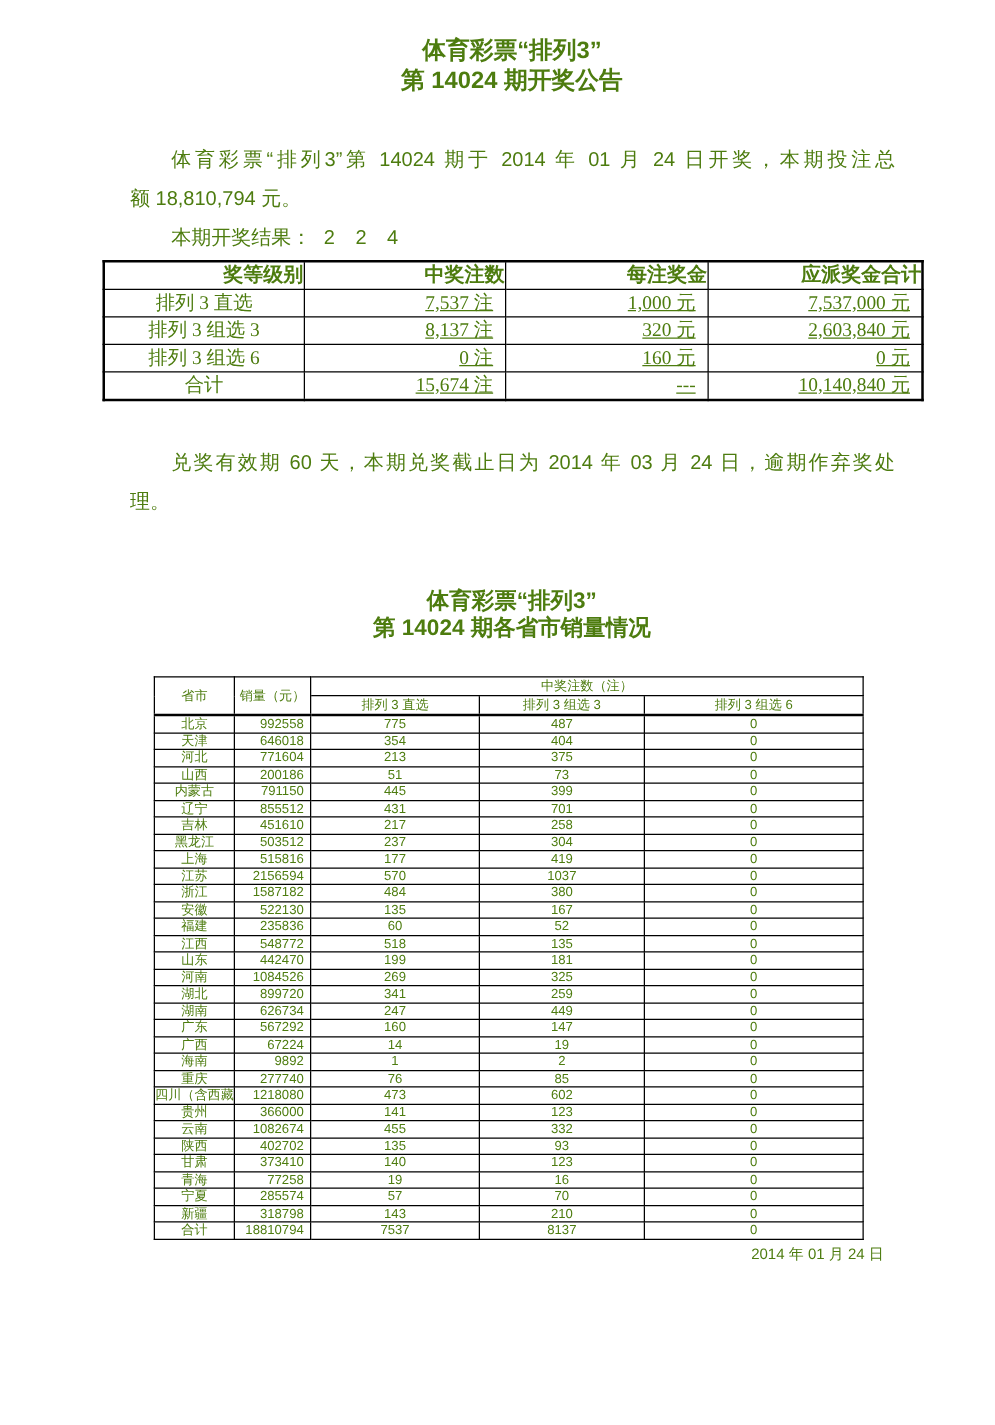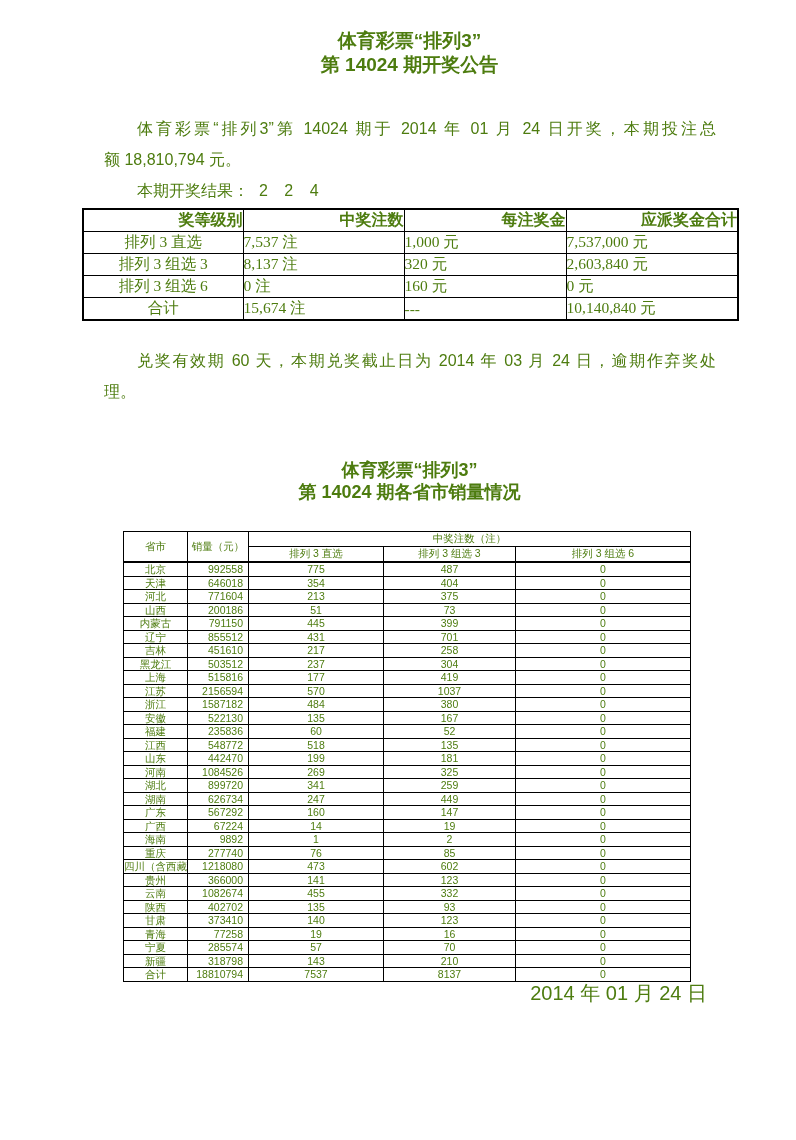--- a/index.html
+++ b/index.html
@@ -73,22 +73,22 @@
     font-weight: bold;
     font-size: 16px;
     text-align: right;
     font-family: "Liberation Sans", sans-serif;
   }
   .t1 td {
     font-family: "Liberation Serif", serif;
     font-size: 15.5px;
   }
   .t1 td.p0 { text-align: center; }
-  .t1 td.p1, .t1 td.p2, .t1 td.p3 { padding-right: 9px; }
-  .p2 { margin-top: 24px; }
+  .t1 td.p1, .t1 td.p2, .t1 td.p3 { text-align: right; padding-right: 9px; text-decoration: underline; }
+  .p2 { margin-top: 34px; }
   .s2-title {
     margin-top: 52px;
     text-align: center;
     font-weight: bold;
     font-size: 18px;
     line-height: 22px;
   }
   table.t2 {
     border-collapse: collapse;
     table-layout: fixed;
@@ -110,21 +110,21 @@
   .t2 thead tr.sub th { height: 15px; }
   .t2 thead tr.sub th, .t2 thead th[rowspan] { border-bottom: 2px solid #000; }
   .t2 td { height: 12.5px; line-height: 12.5px; }
   .t2 td.s0 { text-align: center; }
   .t2 td.s1 { text-align: right; padding-right: 5px; }
   .t2 td.s2, .t2 td.s3, .t2 td.s4 { text-align: center; }
   .date-line {
     margin-left: 41px;
     width: 584px;
     text-align: right;
-    font-size: 20px;
+    font-size: 12px;
     line-height: 20px;
     margin-top: 1px;
   }
 </style>
 </head>
 <body>
 
 <div class="page">
   <div class="content">
 

